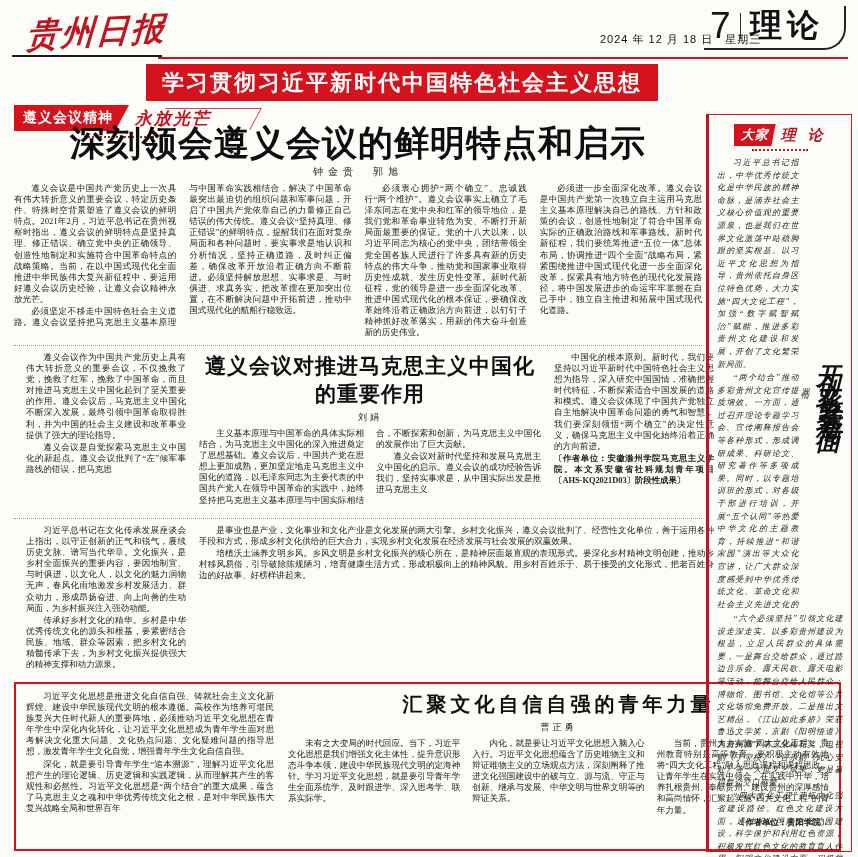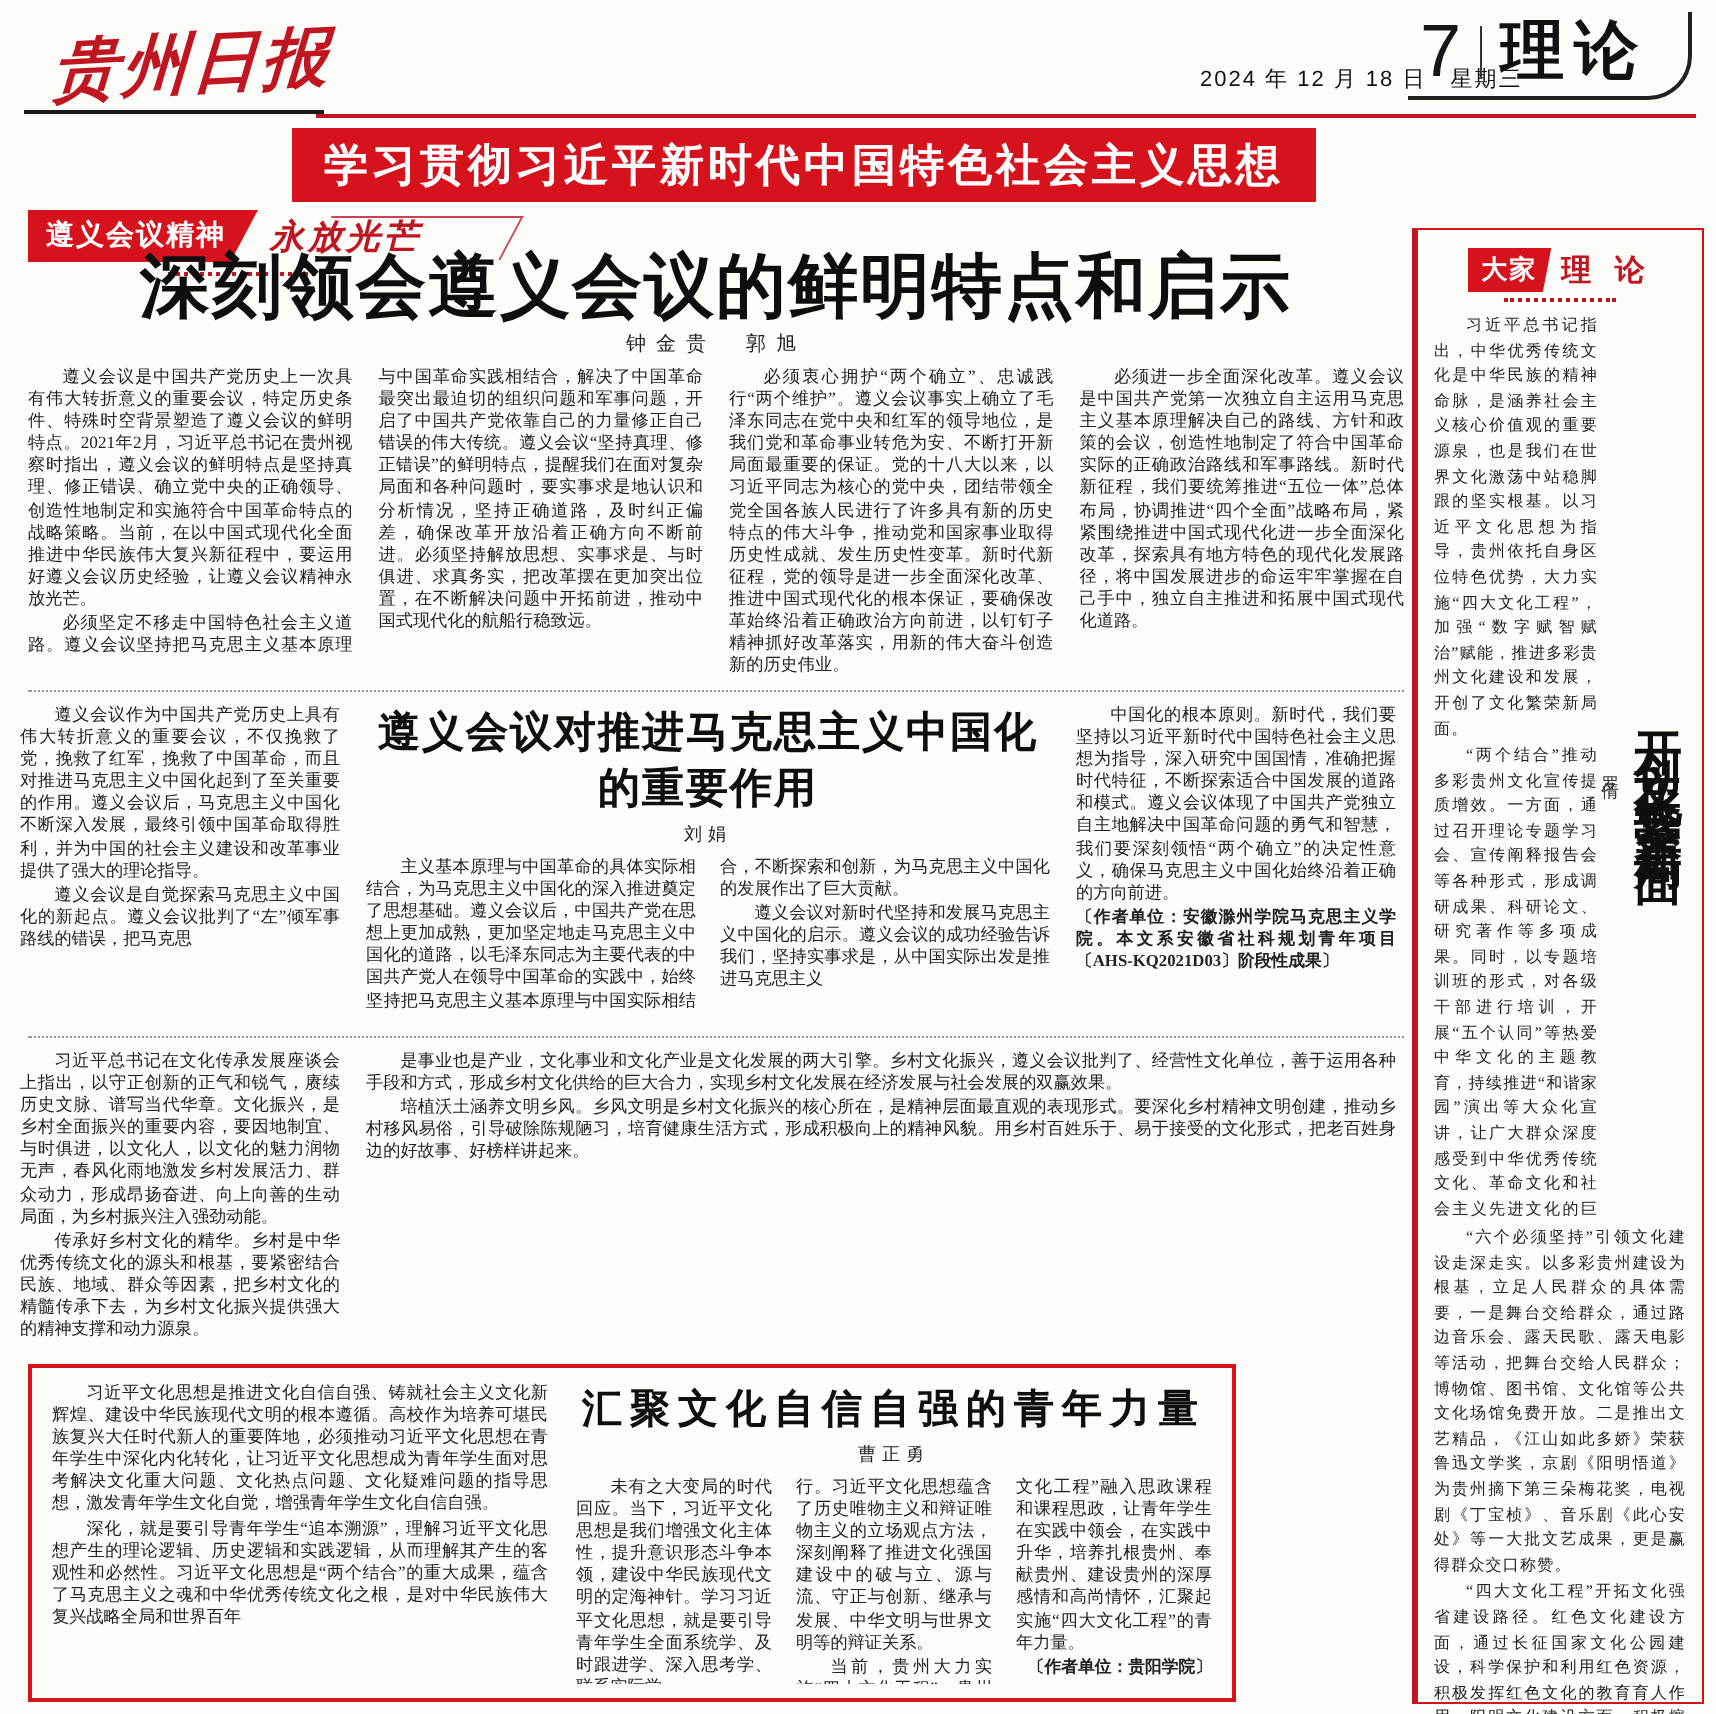--- a/index.html
+++ b/index.html
@@ -41,39 +41,39 @@
 
   
   .main-title { position:absolute; left:14px; top:120px; width:688px; text-align:center;
                 font-family:"Liberation Sans",sans-serif; font-weight:900; font-size:35px; letter-spacing:1px; color:#0e0e0e; }
   .main-byline { position:absolute; left:14px; top:165px; width:688px; text-align:center; font-size:10px; letter-spacing:5px; color:#222; }
   .main-text { position:absolute; left:14px; top:183px; width:688px; height:156px; column-count:4; column-gap:13px; overflow:hidden; }
 
   .dotted-div { position:absolute; left:14px; width:688px; border-top:1.5px dotted #9a9a9a; }
 
   
-  .band { position:absolute; left:10px; width:688px; display:flex; gap:13px; }
+  .band { position:absolute; left:26px; width:688px; display:flex; gap:13px; }
   .bcol { overflow:hidden; }
   .bmid { display:flex; flex-direction:column; overflow:hidden; }
   .btitle { text-align:center; font-weight:bold; font-size:21px; letter-spacing:1px; color:#0f0f0f; }
   .btitle.small { font-size:18px; letter-spacing:2px; }
   .bbyline { text-align:center; font-size:9px; letter-spacing:3px; margin:3px 0 4px; color:#222; }
   .bcols2 { column-count:2; column-gap:12px; overflow:hidden; flex:1; }
 
   
-  .youth-box { position:absolute; left:14px; top:682px; width:604px; height:169px;
+  .youth-box { position:absolute; left:14px; top:682px; width:827px; height:169px;
                border:2.5px solid #d6121c; padding:7px 10px; display:flex; gap:14px; }
   .yb-left { width:248px; overflow:hidden; }
   .yb-right { flex:1; display:flex; flex-direction:column; overflow:hidden; }
   .yb-title { text-align:center; font-weight:bold; font-size:20px; letter-spacing:4px; color:#0f0f0f; }
   .yb-cols { column-count:3; column-gap:12px; overflow:hidden; flex:1; }
 
   
   .sidebar { position:absolute; left:706px; top:114px; width:146px; height:738px;
-             border:1px solid #d6121c; border-left:3px solid #c01622; padding:6px 8px 22px; }
+             border:1px solid #d6121c; border-left:3px solid #c01622; padding:6px 8px 22px;font-style:italic; }
   .sb-badge-row { display:flex; align-items:center; justify-content:center; gap:5px; margin:3px 0 1px; }
   .sb-badge { background:#d6121c; color:#fff; font-family:"Liberation Sans",sans-serif; font-weight:bold;
               font-size:13px; padding:2px 7px; clip-path:polygon(0 0,100% 0,90% 100%,0 100%); letter-spacing:1px; }
   .sb-badge2 { color:#c01622; font-weight:bold; font-size:15px; letter-spacing:4px; }
   .sb-dots { width:56px; border-top:2px dotted #c01622; margin:3px auto 6px; }
   .sb-top { display:flex; height:452px; overflow:hidden; }
   .sb-paras { flex:1; overflow:hidden; }
   .sb-paras .t, .sb-bottom .t { font-size:8px; line-height:12.6px; letter-spacing:.6px; }
   .sb-titleblock { width:44px; display:flex; flex-direction:row; align-items:center; justify-content:center; }
   .sb-byline { writing-mode:vertical-rl; font-size:9px; letter-spacing:2px; color:#333; margin-right:1px; }

